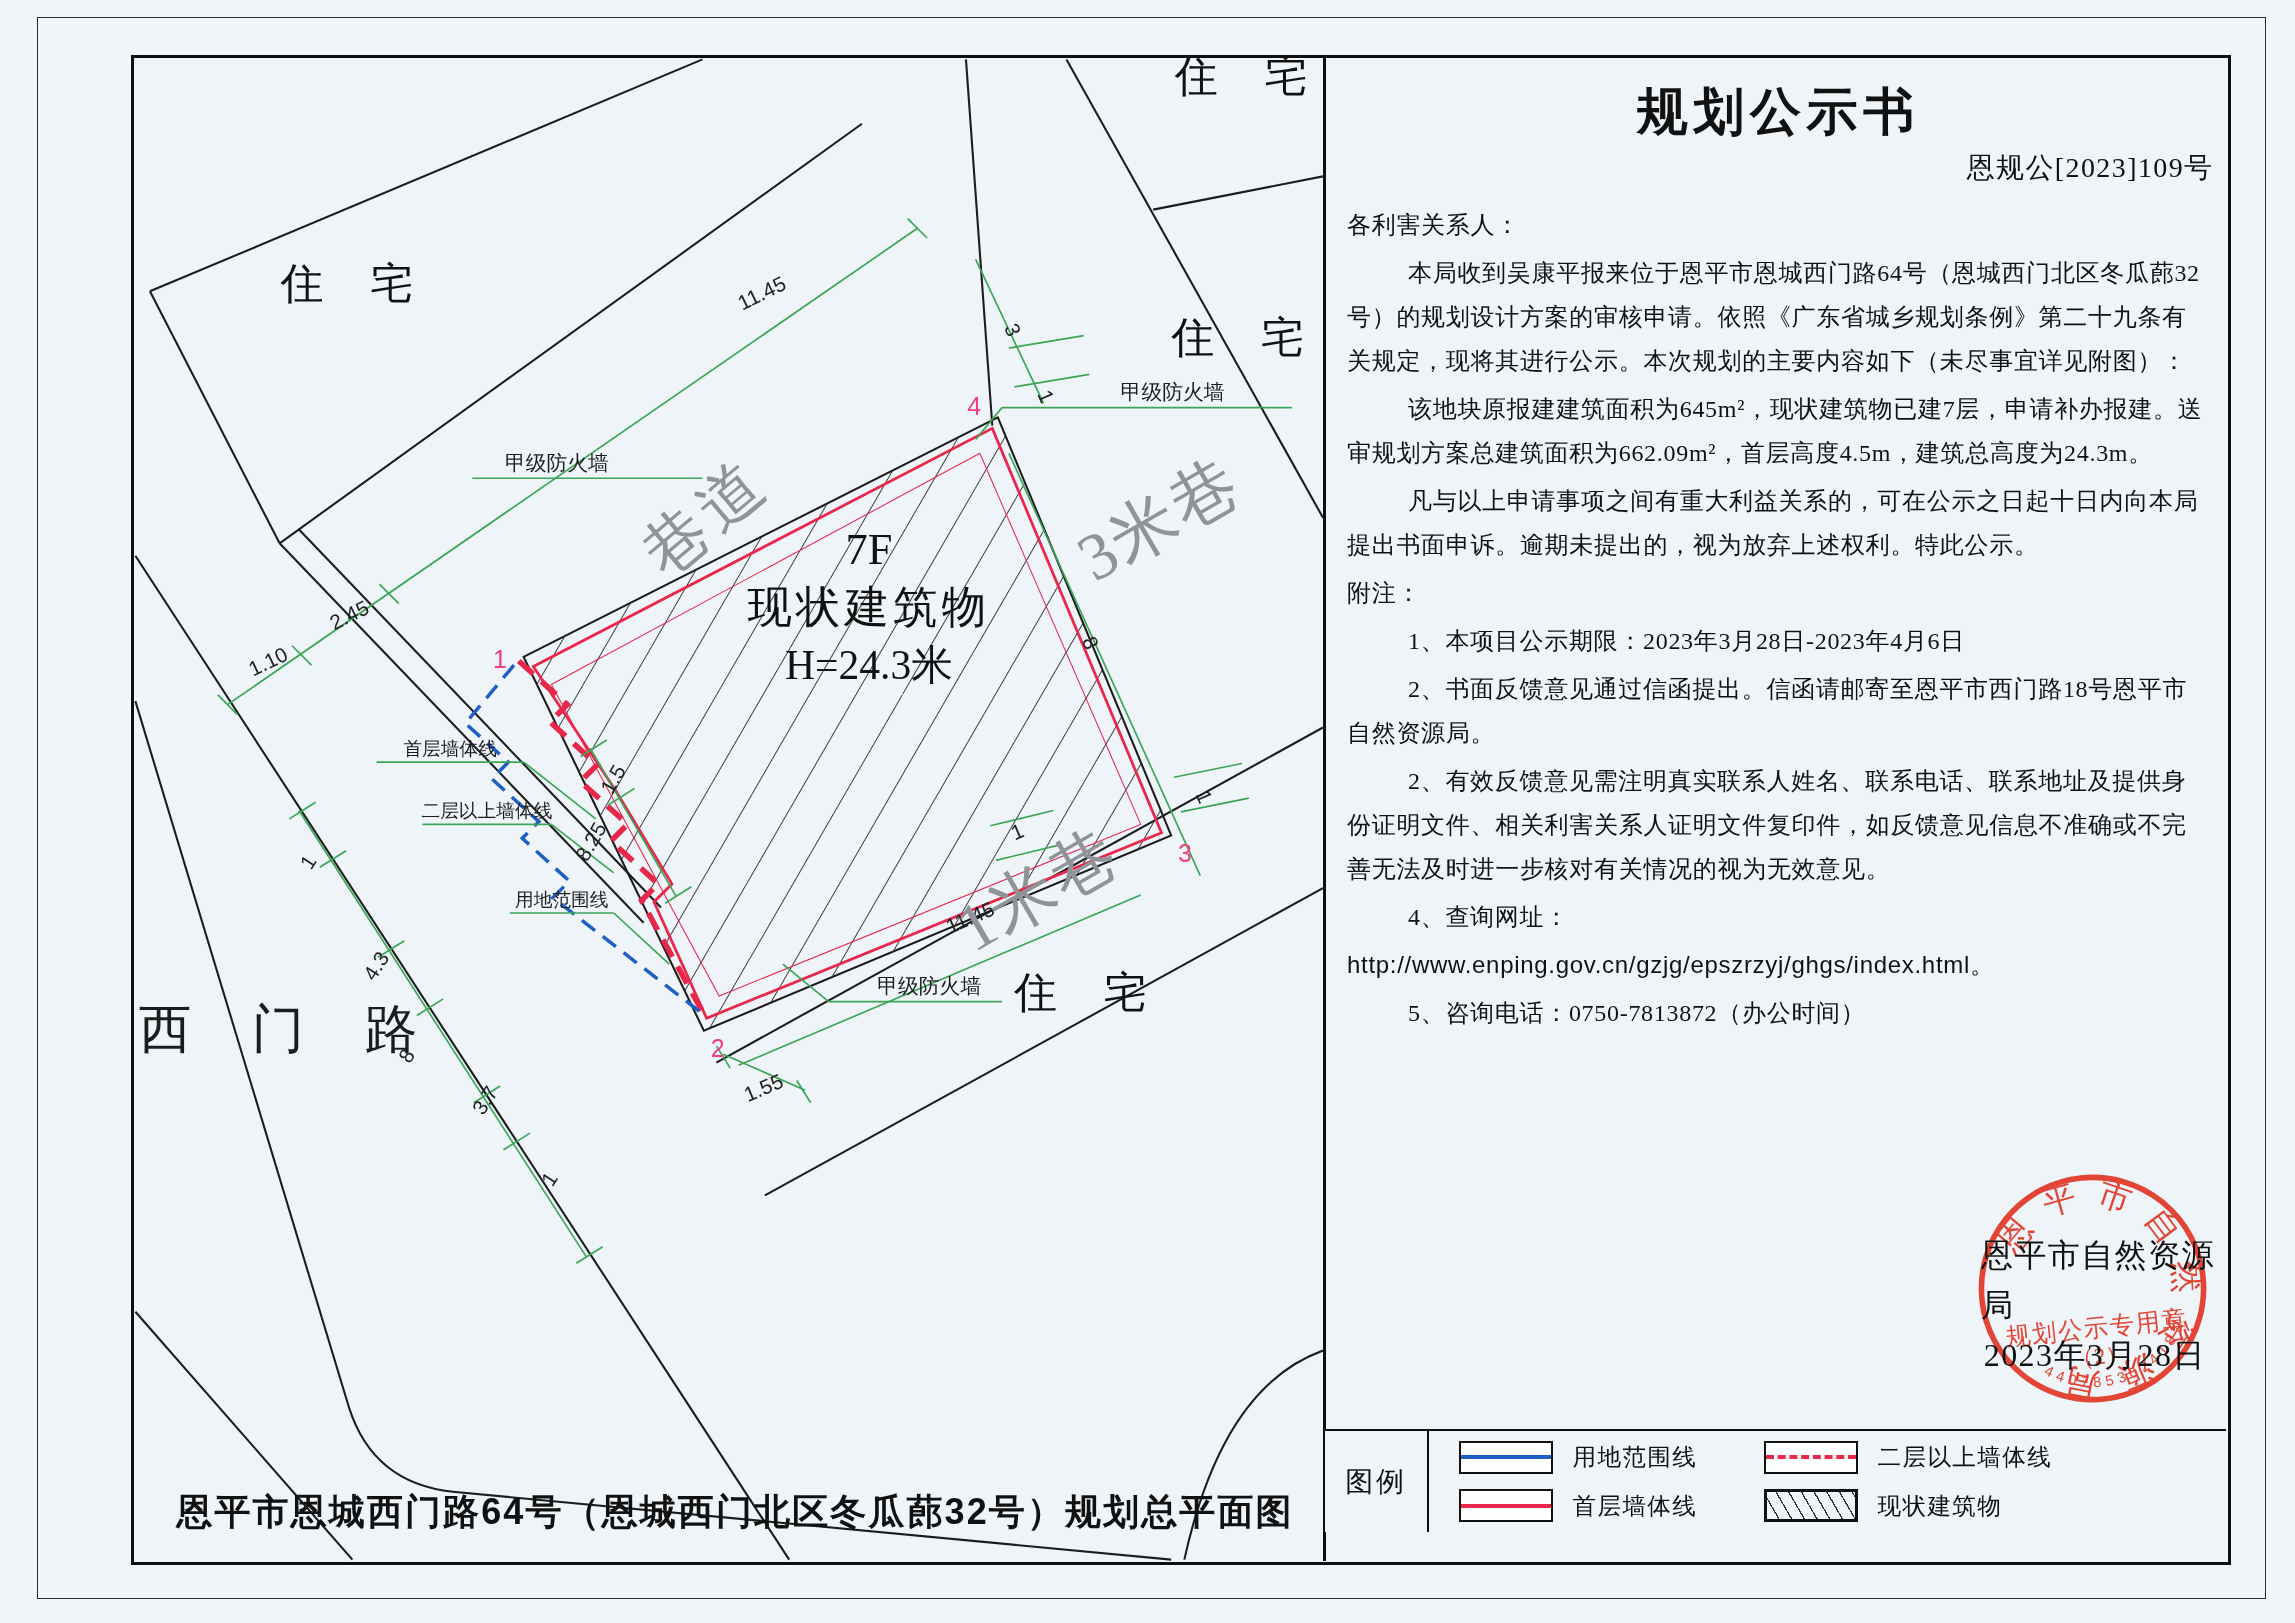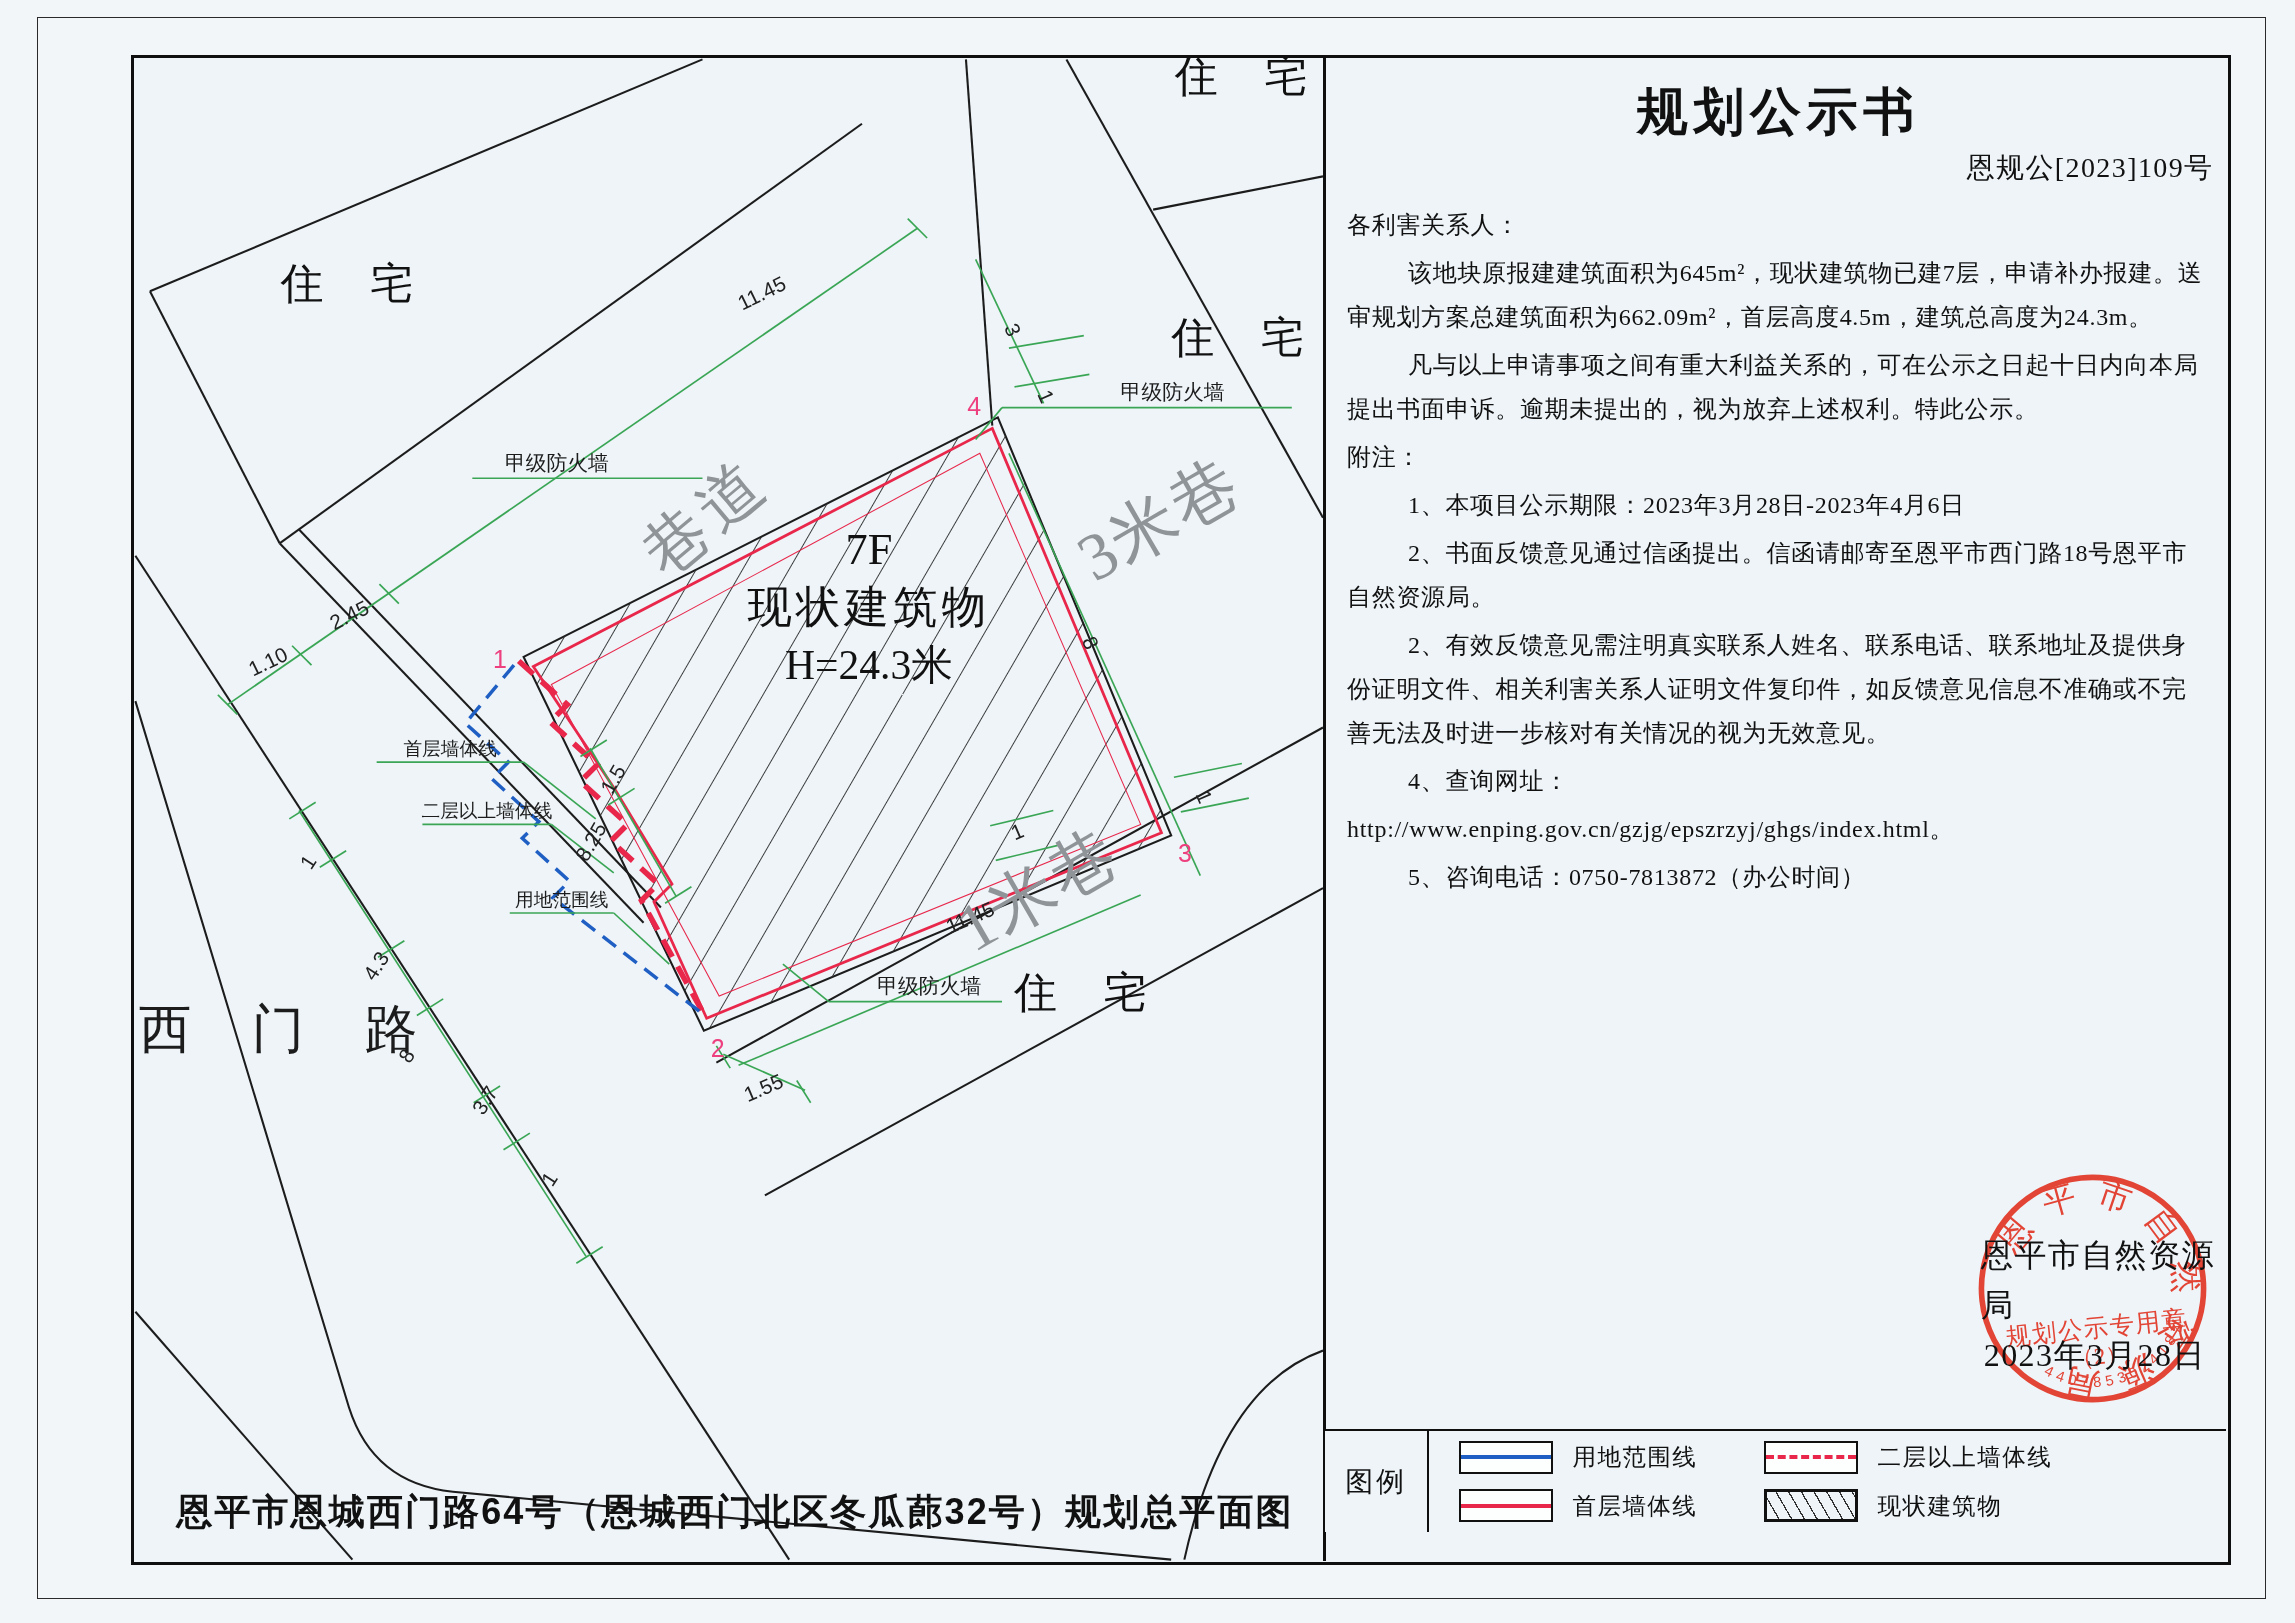--- a/index.html
+++ b/index.html
@@ -16,21 +16,21 @@
   .plan-svg{position:absolute;left:0;top:0;width:1189px;height:1503px;}
   .plan-caption{position:absolute;left:0;top:1430px;width:1202px;text-align:center;
     font-size:36px;letter-spacing:2.1px;color:#111;font-family:"Liberation Sans","DejaVu Sans",sans-serif;font-weight:600;}
   .divider-v{position:absolute;left:1189px;top:0;width:2.8px;height:1503px;background:#0f0f0f;}
   
   .text-panel{position:absolute;left:1191px;top:0;width:901px;height:1400px;padding:7px 12.5px 0 18px;box-sizing:border-box;}
   .doc-title{text-align:center;font-size:51px;font-weight:bold;letter-spacing:5.6px;margin:12.5px 0 2.8px 0;}
   .doc-number{text-align:right;font-size:28px;margin:1.4px 0 15.3px 0;letter-spacing:1.4px;}
   .doc-body p{margin:4px;font-size:24px;line-height:44px;letter-spacing:0.7px;}
   .ind{text-indent:61px;}
-  .url{font-family:Liberation Serif, serif;font-size:28px;word-break:break-all;letter-spacing:0;}
+  .url{font-family:Liberation Sans, sans-serif;font-size:28px;word-break:break-all;letter-spacing:0;}
   .signature{position:absolute;left:1847px;top:1172px;font-size:32px;line-height:50px;letter-spacing:1.4px;z-index:5;}
   .sig-date{margin-left:2.8px;}
   
   .stamp{position:absolute;left:1839px;top:1111px;width:239px;height:239px;z-index:4;opacity:0.92;transform:rotate(-6deg);}
   
   .legend{position:absolute;left:1191px;top:1371px;width:901px;height:103px;border-top:2.8px solid #0f0f0f;box-sizing:border-box;background:#eef4f8;}
   .legend-label-cell{position:absolute;left:0;top:0;width:104px;height:100%;border-right:2.1px solid #0f0f0f;box-sizing:border-box;
     display:flex;align-items:center;justify-content:center;font-size:28px;letter-spacing:2.8px;font-family:"Liberation Sans",sans-serif;}
   .legend-items{position:absolute;left:106px;top:0;right:0;height:100%;}
   .legend-item{position:absolute;display:flex;align-items:center;}
@@ -185,20 +185,21 @@
     <div class="plan-caption">恩平市恩城西门路64号（恩城西门北区冬瓜蓢32号）规划总平面图</div>
   </div>
 
   <div class="divider-v"></div>
 
   <div class="text-panel">
     <div class="doc-title">规划公示书</div>
     <div class="doc-number">恩规公[2023]109号</div>
     <div class="doc-body">
       <p>各利害关系人：</p>
+      <p class="ind">本局收到吴康平报来位于恩平市恩城西门路64号（恩城西门北区冬瓜蓢32号）的规划设计方案的审核申请。依照《广东省城乡规划条例》第二十九条有关规定，现将其进行公示。本次规划的主要内容如下（未尽事宜详见附图）：</p>
       <p class="ind">该地块原报建建筑面积为645m²，现状建筑物已建7层，申请补办报建。送审规划方案总建筑面积为662.09m²，首层高度4.5m，建筑总高度为24.3m。</p>
       <p class="ind">凡与以上申请事项之间有重大利益关系的，可在公示之日起十日内向本局提出书面申诉。逾期未提出的，视为放弃上述权利。特此公示。</p>
       <p>附注：</p>
       <p class="ind">1、本项目公示期限：2023年3月28日-2023年4月6日</p>
       <p class="ind">2、书面反馈意见通过信函提出。信函请邮寄至恩平市西门路18号恩平市自然资源局。</p>
       <p class="ind">2、有效反馈意见需注明真实联系人姓名、联系电话、联系地址及提供身份证明文件、相关利害关系人证明文件复印件，如反馈意见信息不准确或不完善无法及时进一步核对有关情况的视为无效意见。</p>
       <p class="ind">4、查询网址：</p>
       <p class="url">http://www.enping.gov.cn/gzjg/epszrzyj/ghgs/index.html。</p>
       <p class="ind">5、咨询电话：0750-7813872（办公时间）</p>
     </div>

